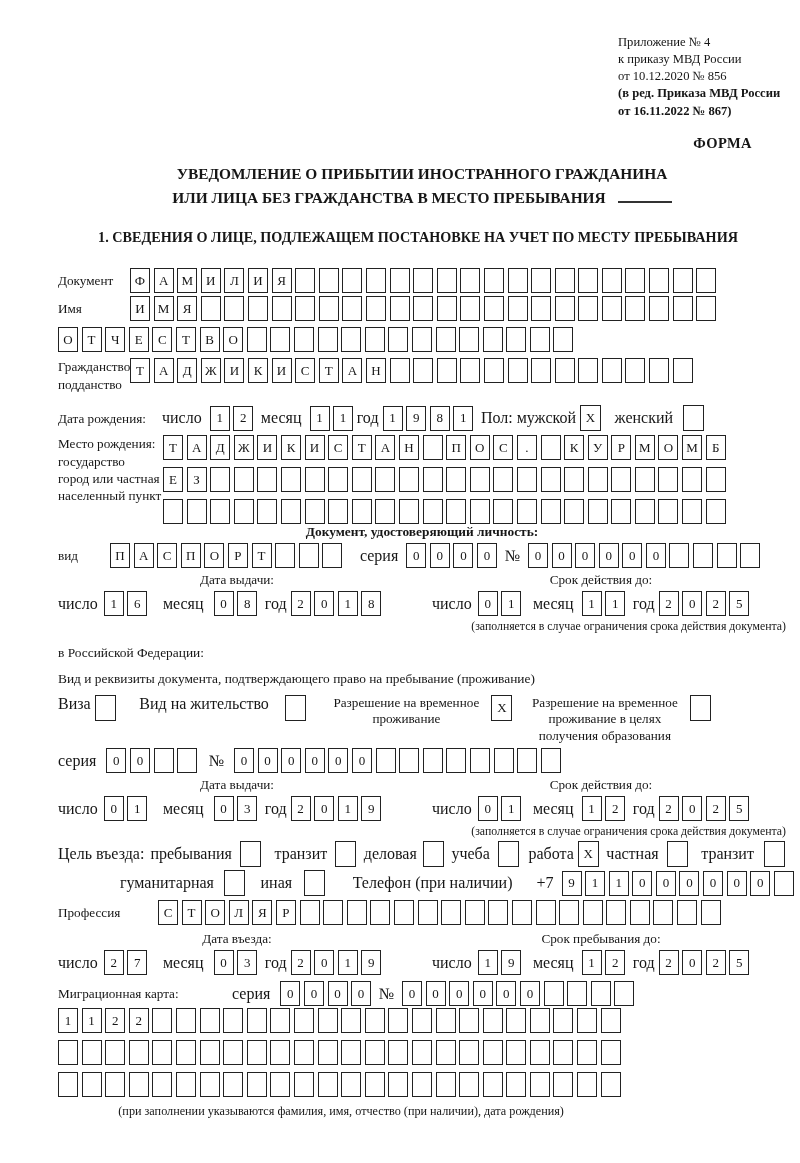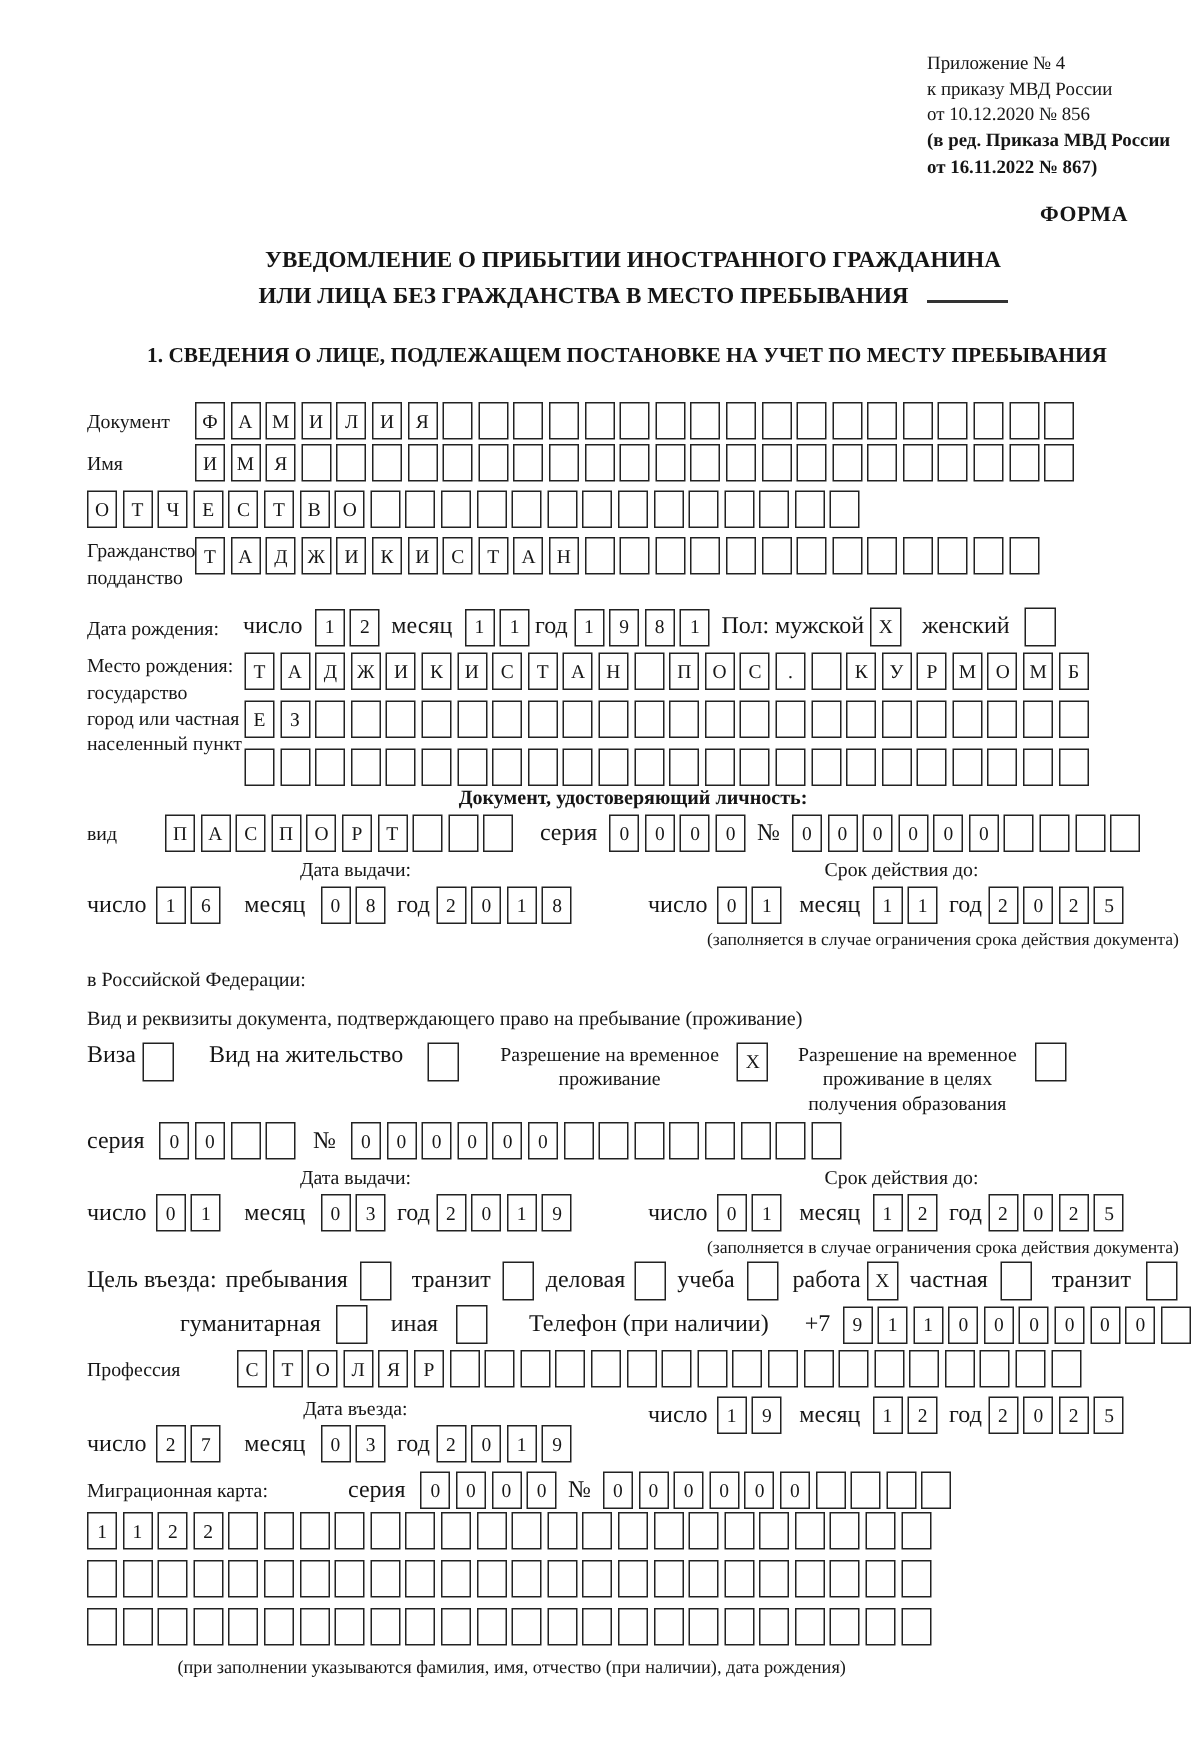--- a/index.html
+++ b/index.html
@@ -591,20 +591,21 @@
         <span class="dlbl ml4">год</span>
         <span class="cells ml4">
             <span class="cell">2</span>
             <span class="cell">0</span>
             <span class="cell">1</span>
             <span class="cell">9</span>
           </span>
       </div>
     </div>
     <div class="dpr">
+      <div class="dph">Срок пребывания до:</div>
       <div class="dline">
         <span class="dlbl ml16">число</span>
         <span class="cells ml6">
             <span class="cell">1</span>
             <span class="cell">9</span>
           </span>
         <span class="dlbl ml8">месяц</span>
         <span class="cells ml8">
             <span class="cell">1</span>
             <span class="cell">2</span>

